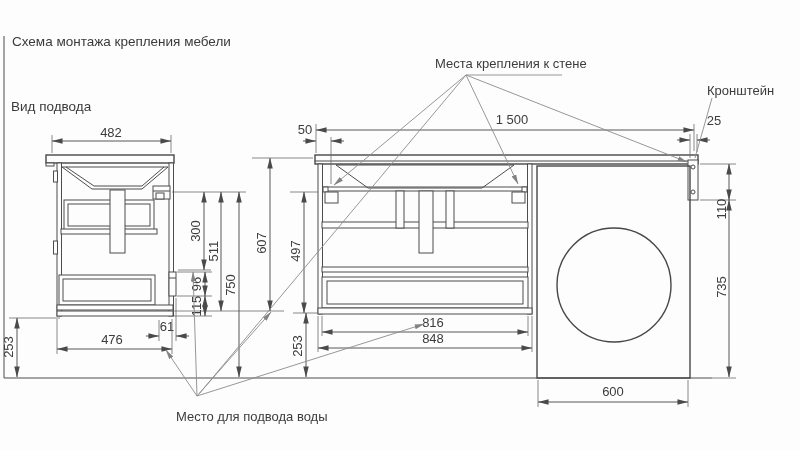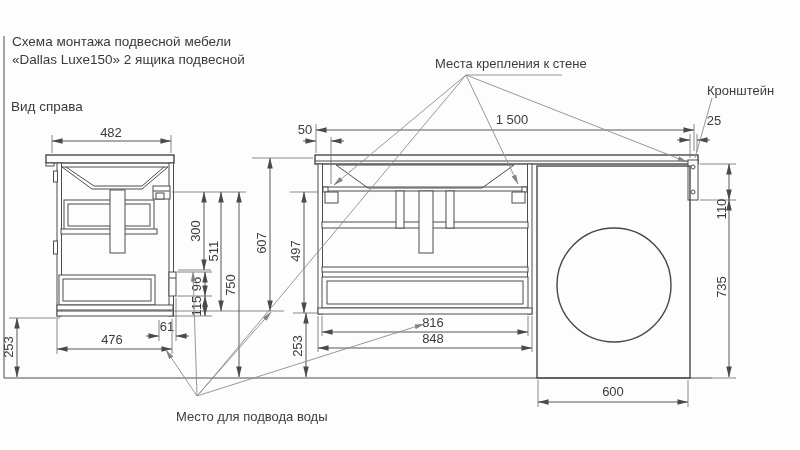--- a/index.html
+++ b/index.html
@@ -217,18 +217,17 @@
     <g>
       <line class="leader" x1="197" y1="396" x2="166" y2="350" marker-end="url(#arl)"></line>
       <line class="leader" x1="197" y1="396" x2="193" y2="272" marker-end="url(#arl)"></line>
       <line class="leader" x1="197" y1="396" x2="271" y2="312" marker-end="url(#arl)"></line>
       <line class="leader" x1="197" y1="396" x2="424" y2="324" marker-end="url(#arl)"></line>
       <text class="ltext" x="176" y="421">Место для подвода воды</text>
     </g>
   </svg>
 
   <div class="title-block">
-    <div>Схема монтажа подвесной мебели</div>
-    <div>«Dallas Luxe150» 2 ящика подвесной</div>
+    <div>Схема монтажа крепления мебели</div>
   </div>
-  <div class="view-label">Вид справа</div>
+  <div class="view-label">Вид подвода</div>
 
 </div>
 
 </body></html>

